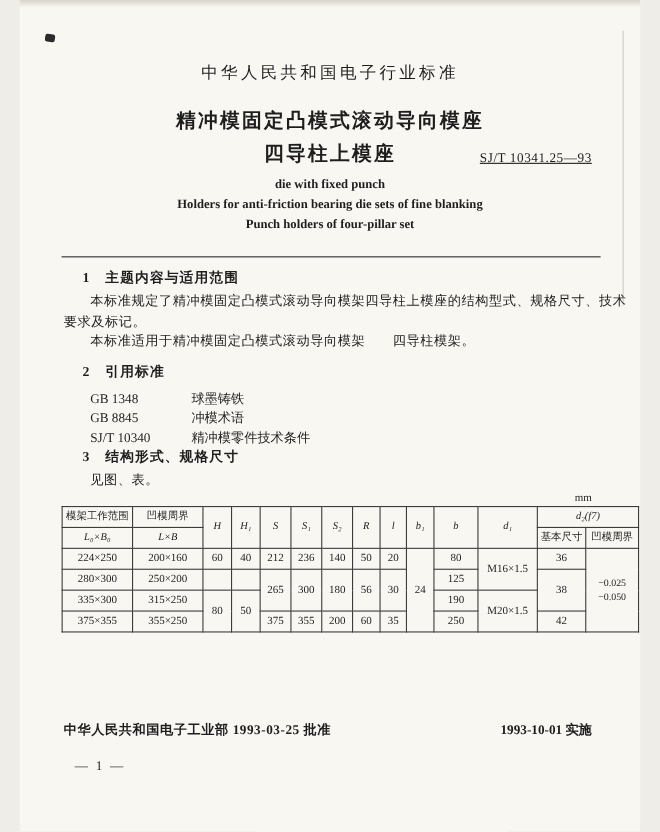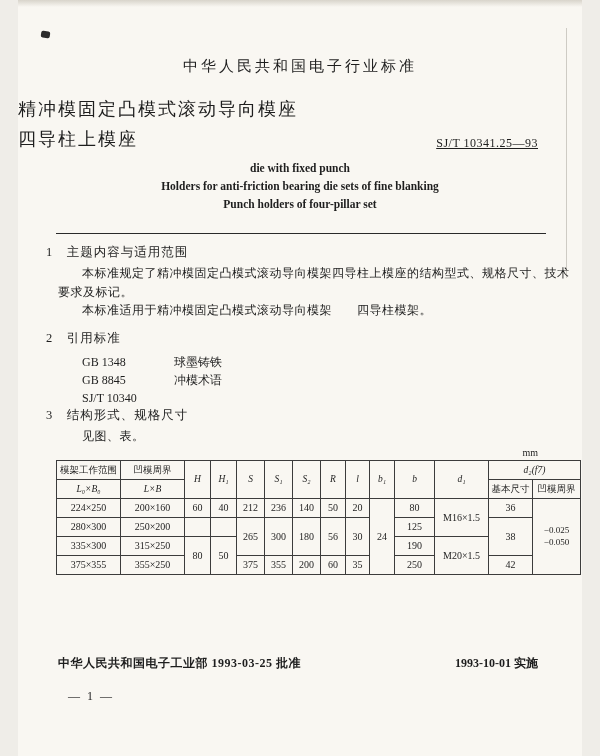--- a/index.html
+++ b/index.html
@@ -10,30 +10,30 @@
   }
   .scan-edge-top{position:absolute;top:0;left:0;width:100%;height:7px;
     background:linear-gradient(#d8d4cb,rgba(216,212,203,0));}
   .scan-blot{position:absolute;top:31px;left:23px;width:9px;height:7px;
     background:#2b2b2b;border-radius:2px;transform:rotate(8deg);}
   .scan-line-right{position:absolute;top:28px;right:15px;width:1px;height:250px;
     background:#9a958b;opacity:.45;}
 
   .std-header{position:absolute;top:57px;left:0;width:100%;text-align:center;
     font-size:15px;letter-spacing:3px;}
-  .main-title{position:absolute;top:95px;left:0;width:100%;
-    font-size:18px;font-weight:400;line-height:1.65;letter-spacing:2px;}
+  .main-title{position:absolute;top:95px;left:0;width:100%;text-align:center;
+    font-size:18px;font-weight:700;line-height:1.65;letter-spacing:2px;}
   .std-number{position:absolute;top:136px;right:44px;font-size:12px;letter-spacing:.5px;text-decoration:underline;}
   .eng-title{position:absolute;top:160px;left:0;width:100%;text-align:center;
     font-size:11.5px;font-weight:700;line-height:1.55;}
 
   .rule{position:absolute;top:233px;left:38px;right:36px;height:0;
     border-top:1.5px solid #2a2a2a;}
 
-  .sec-heading{position:absolute;left:28px;font-size:12.5px;font-weight:400;letter-spacing:1px;}
+  .sec-heading{position:absolute;left:57px;font-size:12.5px;font-weight:700;letter-spacing:1px;}
   .h1{top:244px}.h2{top:330px}.h3{top:407px}
   .para{position:absolute;left:40px;width:522px;font-size:12px;line-height:1.55;
     text-indent:2em;letter-spacing:.5px;}
   .p1{top:264px}.p2{top:301px}.p3{top:427px}
 
   .ref-list{position:absolute;top:353px;left:64px;font-size:12px;line-height:1.5;}
   .ref-row{display:flex;}
   .ref-code{display:inline-block;width:92px;}
 
   .unit-label{position:absolute;top:447px;right:44px;font-size:10px;}
@@ -87,20 +87,21 @@
     <div class="ref-row">
       <span class="ref-code">GB 1348</span>
       <span>球墨铸铁</span>
     </div>
     <div class="ref-row">
       <span class="ref-code">GB 8845</span>
       <span>冲模术语</span>
     </div>
     <div class="ref-row">
       <span class="ref-code">SJ/T 10340</span>
+      <span>精冲模零件技术条件</span>
     </div>
   </div>
 
   <div class="sec-heading h3">3　结构形式、规格尺寸</div>
   <div class="para p3">见图、表。</div>
 
   <div class="unit-label">mm</div>
 
   <table class="spec-table">
     <colgroup>

